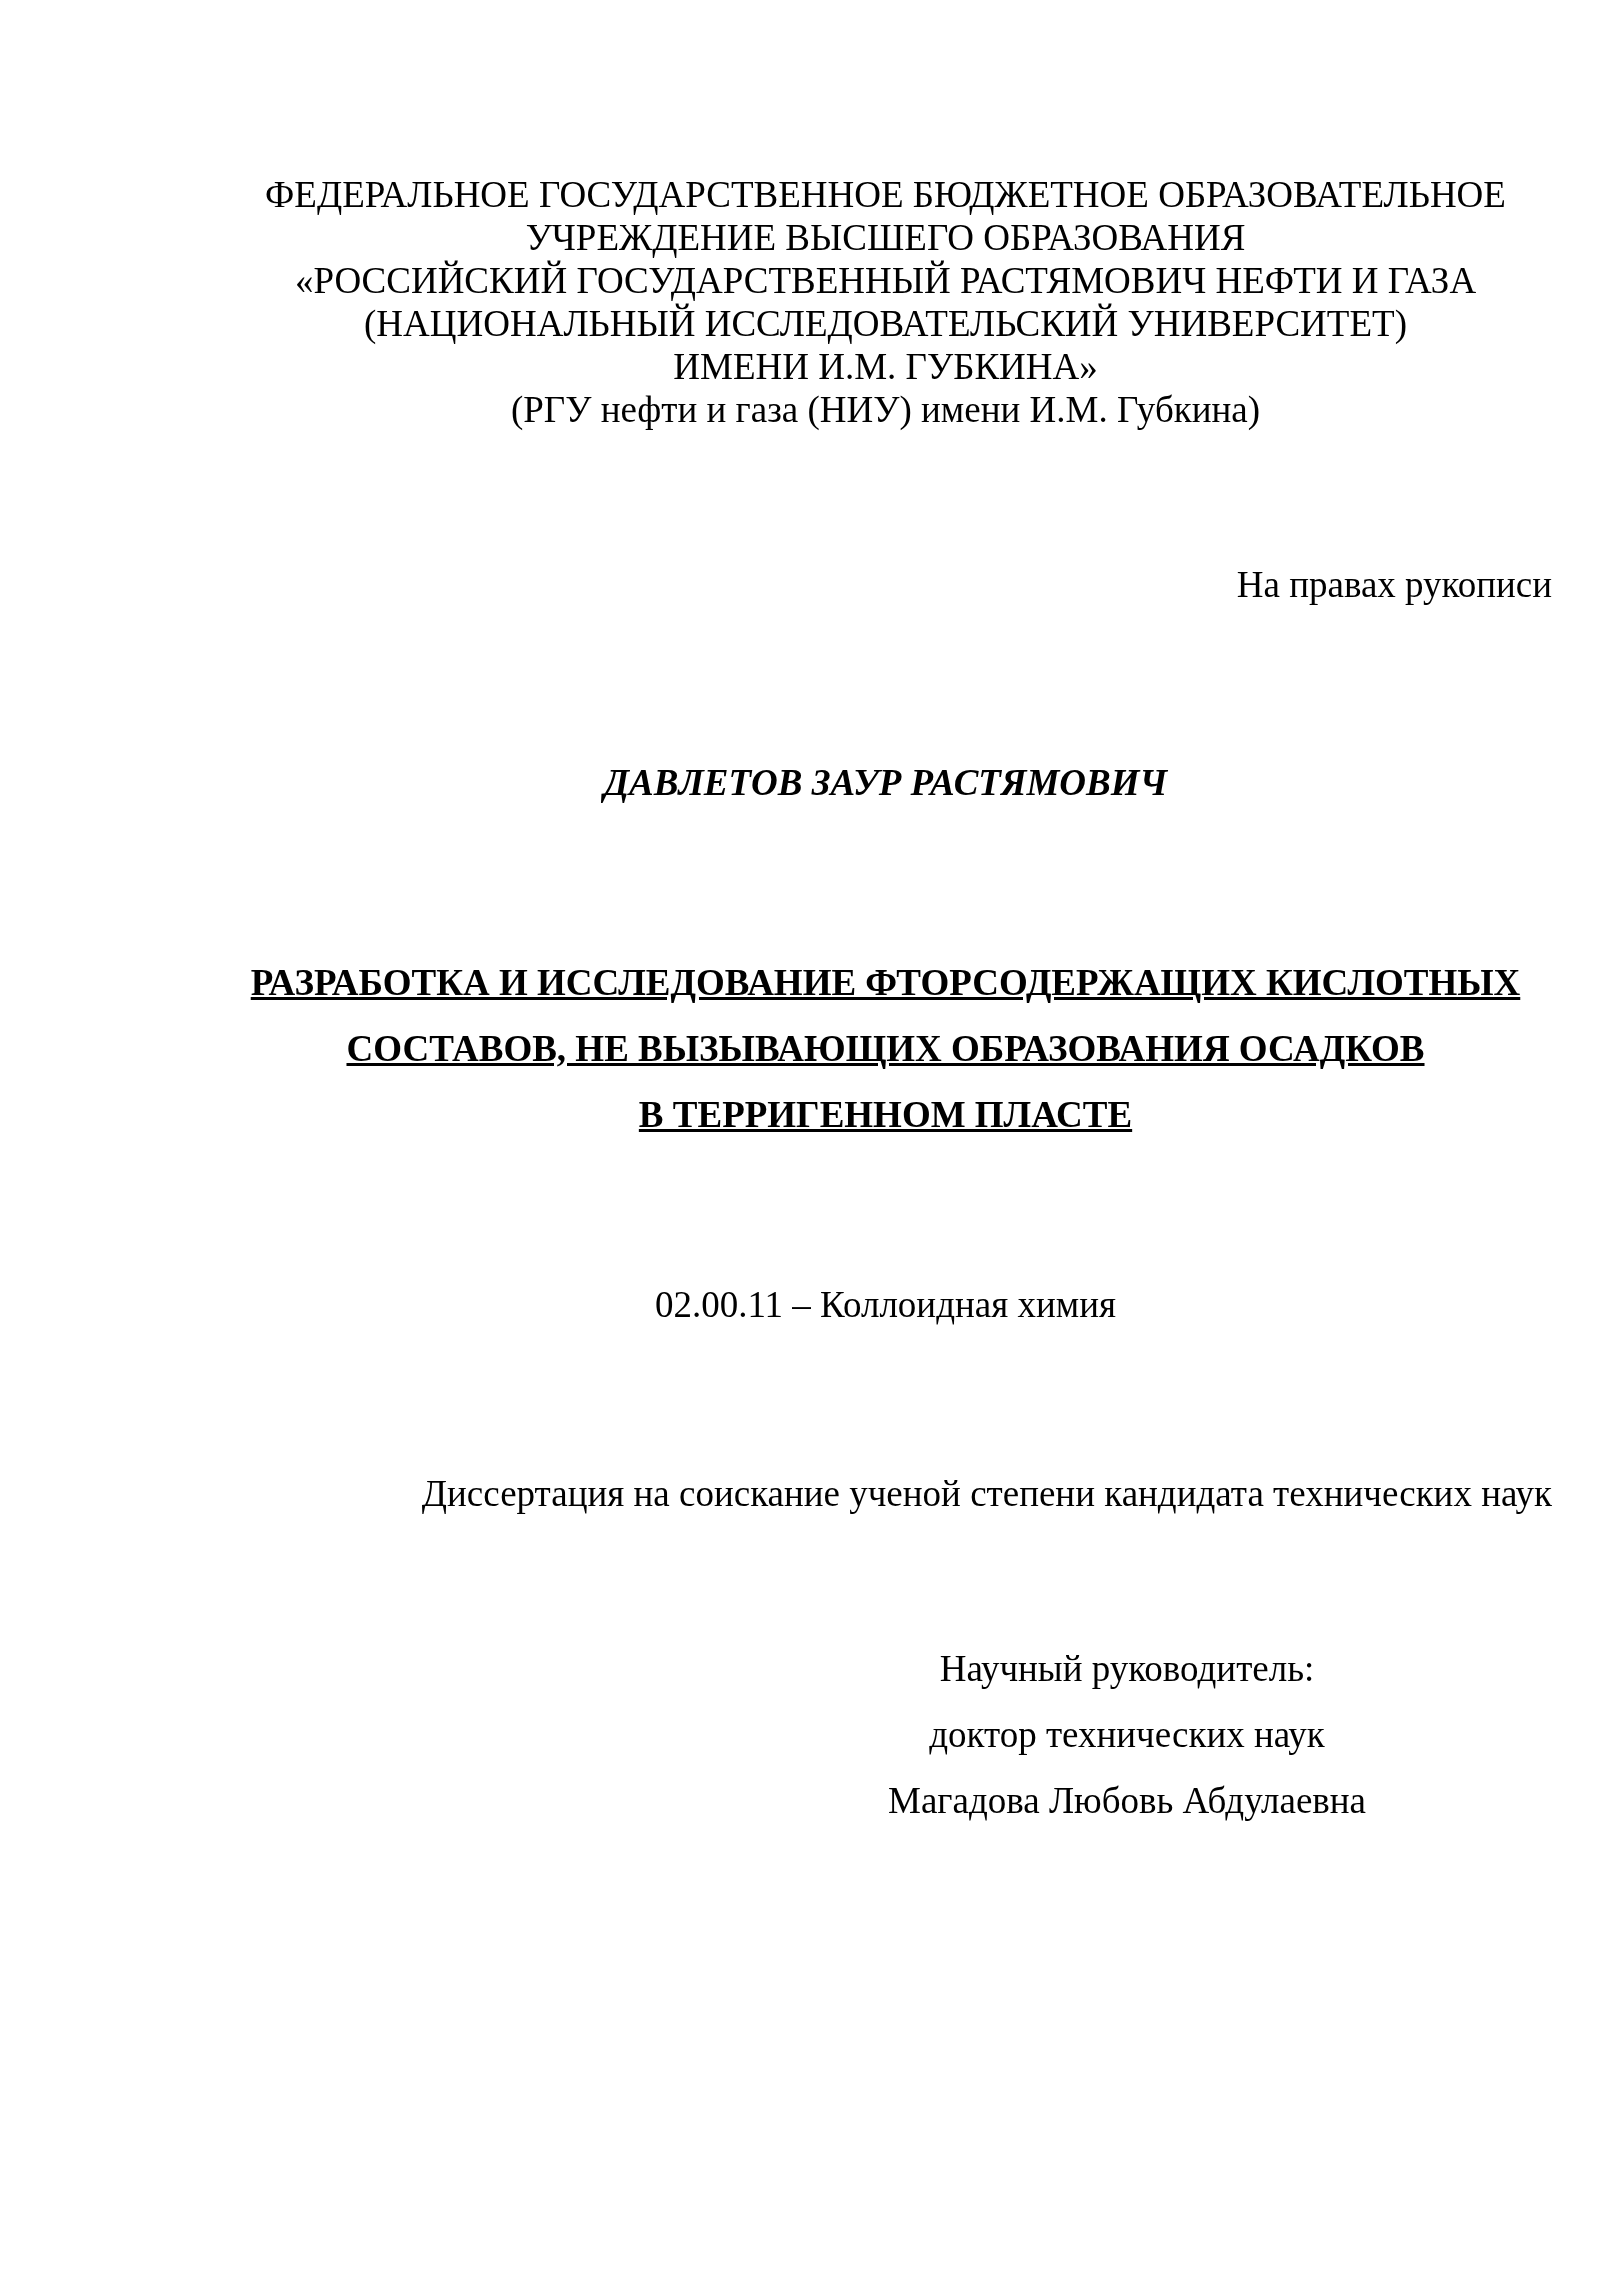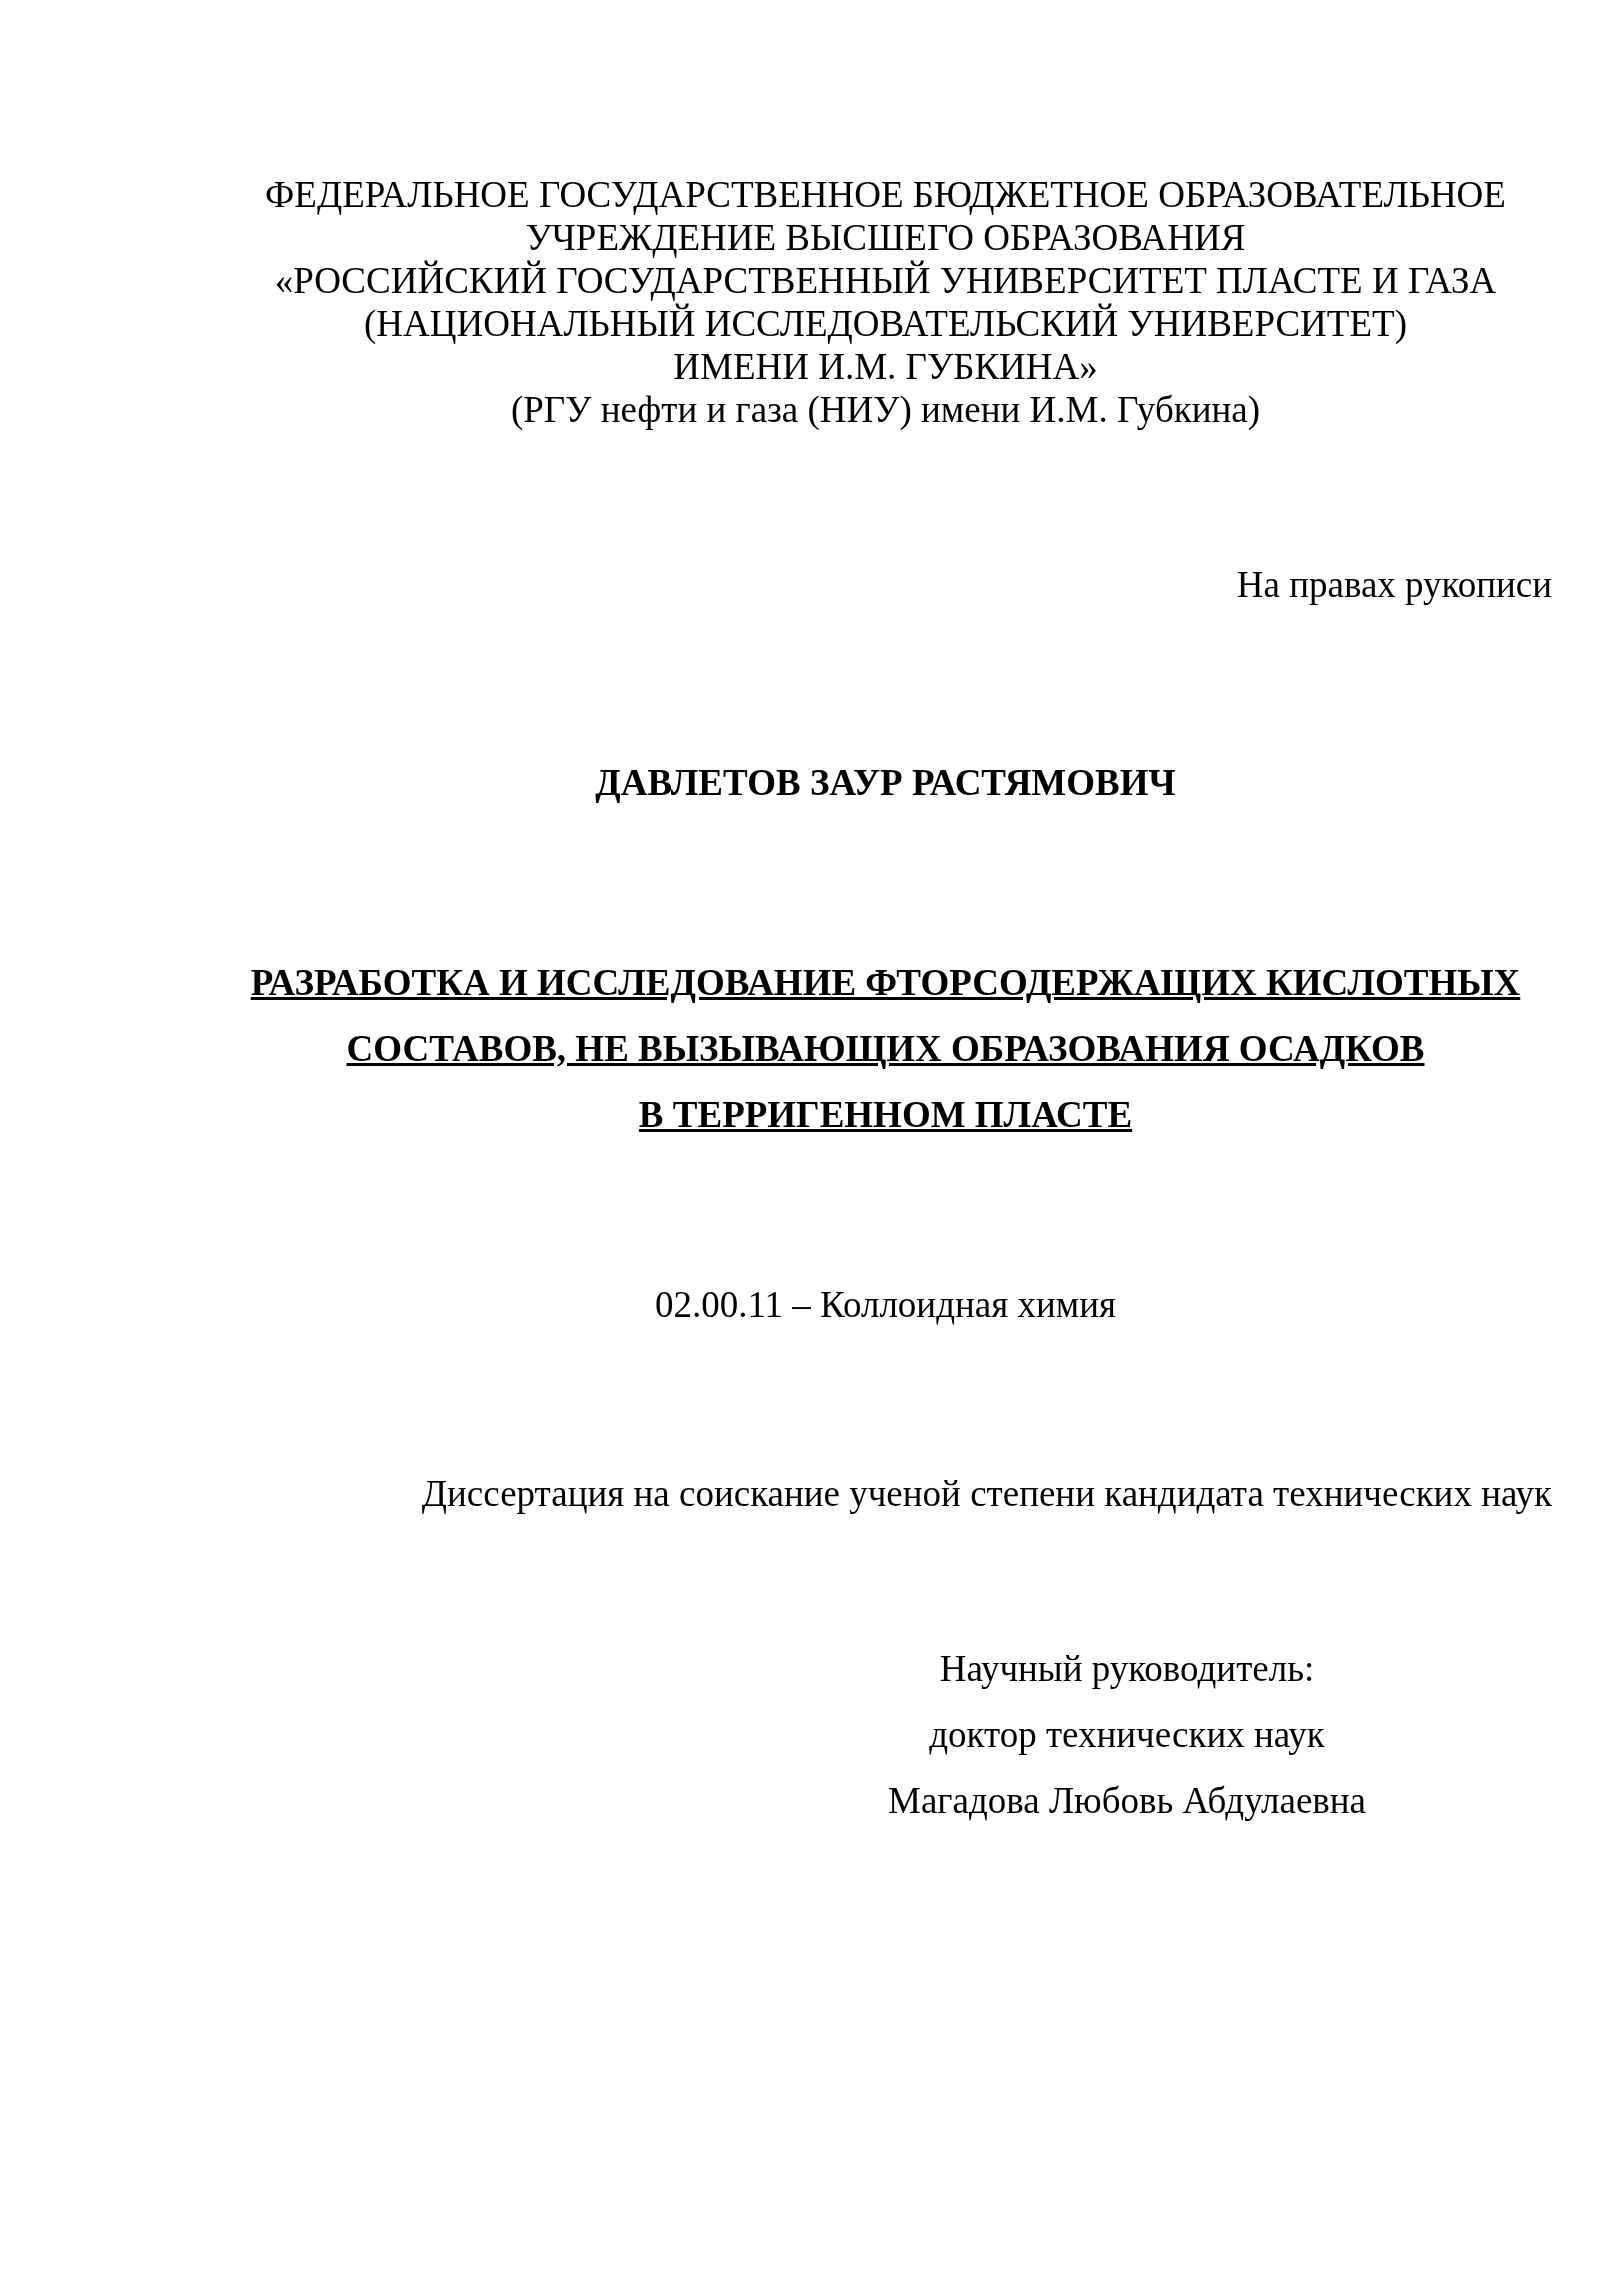--- a/index.html
+++ b/index.html
@@ -31,20 +31,21 @@
   .manuscript-note {
     top: 563px;
     text-align: right;
     line-height: 43px;
   }
   .author {
     top: 761px;
     text-align: center;
     font-weight: bold;
     line-height: 43px;
+    font-style: italic;
   }
   .diss-title {
     top: 950px;
     text-align: center;
     font-weight: bold;
     line-height: 66px;
     text-decoration: underline;
   }
   .specialty {
     top: 1283px;
@@ -71,21 +72,21 @@
   }
 </style>
 </head>
 <body>
 
 <div class="page">
 
   <div class="col institution">
     <div>ФЕДЕРАЛЬНОЕ ГОСУДАРСТВЕННОЕ БЮДЖЕТНОЕ ОБРАЗОВАТЕЛЬНОЕ</div>
     <div>УЧРЕЖДЕНИЕ ВЫСШЕГО ОБРАЗОВАНИЯ</div>
-    <div>«РОССИЙСКИЙ ГОСУДАРСТВЕННЫЙ УНИВЕРСИТЕТ ПЛАСТЕ И ГАЗА</div>
+    <div>«РОССИЙСКИЙ ГОСУДАРСТВЕННЫЙ РАСТЯМОВИЧ НЕФТИ И ГАЗА</div>
     <div>(НАЦИОНАЛЬНЫЙ ИССЛЕДОВАТЕЛЬСКИЙ УНИВЕРСИТЕТ)</div>
     <div>ИМЕНИ И.М. ГУБКИНА»</div>
     <div>(РГУ нефти и газа (НИУ) имени И.М. Губкина)</div>
   </div>
 
   <div class="col manuscript-note">На правах рукописи</div>
 
   <div class="col author">ДАВЛЕТОВ ЗАУР РАСТЯМОВИЧ</div>
 
   <div class="col diss-title">

